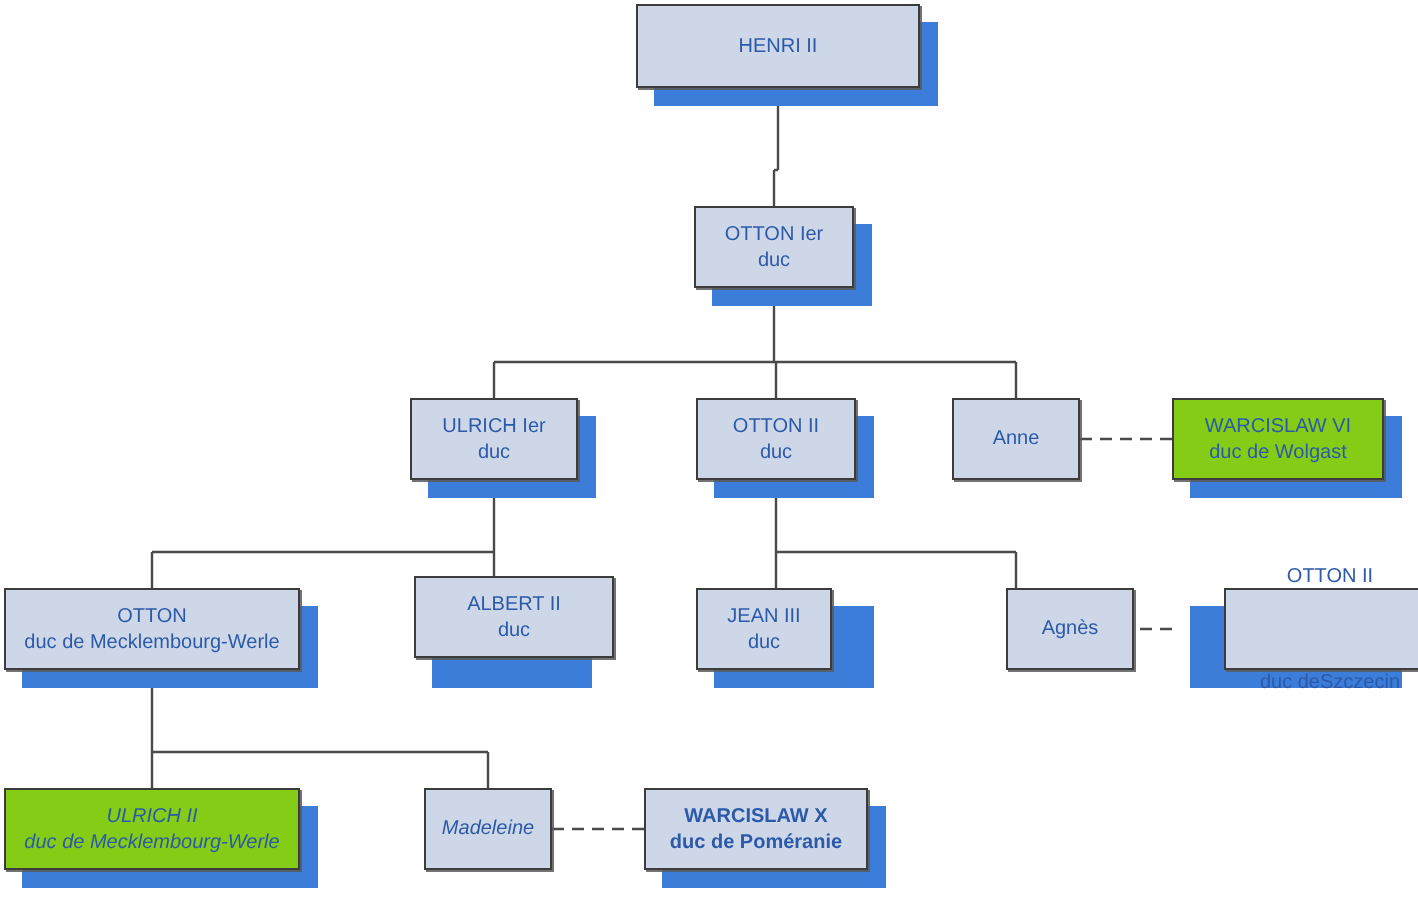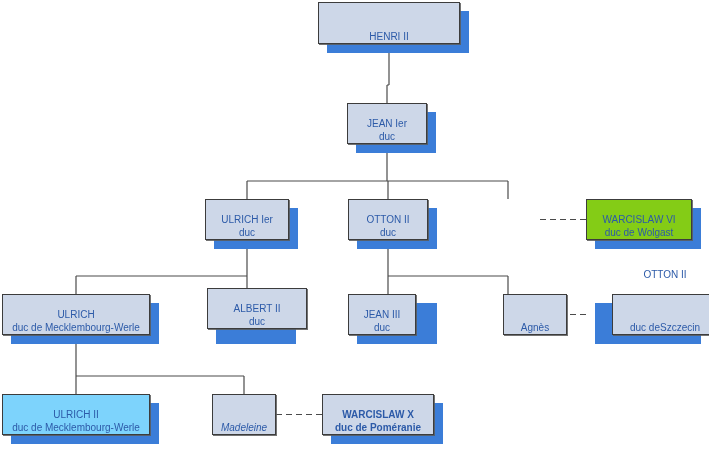--- a/index.html
+++ b/index.html
@@ -29,21 +29,21 @@
     box-sizing: border-box;
     border: 1px solid #3c3c3c;
     background: #cdd7e8;
     color: #2c5aa8;
     font-size: 10px;
     line-height: 13px;
     text-align: center;
     display: flex;
     flex-direction: column;
     align-items: center;
-    justify-content: flex-end;
+    justify-content: center;
     z-index: 3;
     box-shadow: 1px 1px 0 rgba(90,90,90,0.85);
   }
   .node .ln {
     display: block;
     white-space: nowrap;
   }
   .shadow {
     position: absolute;
     background: #3b7dd8;
@@ -78,41 +78,44 @@
       <line x1="540" y1="219.5" x2="586" y2="219.5" stroke="#4a4a4a" stroke-width="1.2" stroke-dasharray="6 4"></line>
       <line x1="540" y1="314.5" x2="586" y2="314.5" stroke="#4a4a4a" stroke-width="1.2" stroke-dasharray="6 4"></line>
       <line x1="276" y1="414.5" x2="322" y2="414.5" stroke="#4a4a4a" stroke-width="1.2" stroke-dasharray="6 4"></line>
     </svg>
 <div class="shadow" style="left: 327px; top: 11px; width: 142px; height: 42px; background: rgb(59, 125, 216);"></div>
     <div class="node" style="left: 318px; top: 2px; width: 142px; height: 42px; background: rgb(205, 215, 232); border-color: rgb(60, 60, 60); color: rgb(44, 90, 168);">
       <span class="ln">HENRI II</span>
     </div>
     <div class="shadow" style="left: 356px; top: 112px; width: 80px; height: 41px; background: rgb(59, 125, 216);"></div>
     <div class="node" style="left: 347px; top: 103px; width: 80px; height: 41px; background: rgb(205, 215, 232); border-color: rgb(60, 60, 60); color: rgb(44, 90, 168);">
-      <span class="ln">JEAN Ier</span>
+      <span class="ln">OTTON Ier</span>
       <span class="ln">duc</span>
     </div>
     <div class="shadow" style="left: 214px; top: 208px; width: 84px; height: 41px; background: rgb(59, 125, 216);"></div>
     <div class="node" style="left: 205px; top: 199px; width: 84px; height: 41px; background: rgb(205, 215, 232); border-color: rgb(60, 60, 60); color: rgb(44, 90, 168);">
       <span class="ln">ULRICH Ier</span>
       <span class="ln">duc</span>
     </div>
     <div class="shadow" style="left: 357px; top: 208px; width: 80px; height: 41px; background: rgb(59, 125, 216);"></div>
     <div class="node" style="left: 348px; top: 199px; width: 80px; height: 41px; background: rgb(205, 215, 232); border-color: rgb(60, 60, 60); color: rgb(44, 90, 168);">
       <span class="ln">OTTON II</span>
       <span class="ln">duc</span>
     </div>
+    <div class="node" style="left: 476px; top: 199px; width: 64px; height: 41px; background: rgb(205, 215, 232); border-color: rgb(60, 60, 60); color: rgb(44, 90, 168);">
+      <span class="ln">Anne</span>
+    </div>
     <div class="shadow" style="left: 595px; top: 208px; width: 106px; height: 41px; background: rgb(59, 125, 216);"></div>
     <div class="node" style="left: 586px; top: 199px; width: 106px; height: 41px; background: #84cc16; border-color: rgb(60, 60, 60); color: rgb(44, 90, 168);">
       <span class="ln">WARCISLAW VI</span>
       <span class="ln">duc de Wolgast</span>
     </div>
     <div class="shadow" style="left: 11px; top: 303px; width: 148px; height: 41px; background: rgb(59, 125, 216);"></div>
     <div class="node" style="left: 2px; top: 294px; width: 148px; height: 41px; background: rgb(205, 215, 232); border-color: rgb(60, 60, 60); color: rgb(44, 90, 168);">
-      <span class="ln">ULRICH</span>
+      <span class="ln">OTTON</span>
       <span class="ln">duc de Mecklembourg-Werle</span>
     </div>
     <div class="shadow" style="left: 216px; top: 303px; width: 80px; height: 41px; background: rgb(59, 125, 216);"></div>
     <div class="node" style="left: 207px; top: 288px; width: 100px; height: 41px; background: rgb(205, 215, 232); border-color: rgb(60, 60, 60); color: rgb(44, 90, 168);">
       <span class="ln">ALBERT II</span>
       <span class="ln">duc</span>
     </div>
     <div class="shadow" style="left: 357px; top: 303px; width: 80px; height: 41px; background: rgb(59, 125, 216);"></div>
     <div class="node" style="left: 348px; top: 294px; width: 68px; height: 41px; background: rgb(205, 215, 232); border-color: rgb(60, 60, 60); color: rgb(44, 90, 168);">
       <span class="ln">JEAN III</span>
@@ -120,21 +123,21 @@
     </div>
     <div class="node" style="left: 476px; top: 294px; width: 64px; height: 41px; background: rgb(205, 215, 232); border-color: rgb(60, 60, 60); color: rgb(44, 90, 168); margin-left: 27px;">
       <span class="ln">Agnès</span>
     </div>
     <div class="shadow" style="left: 595px; top: 303px; width: 106px; height: 41px; background: rgb(59, 125, 216);"></div>
     <div class="node" style="left: 612px; top: 294px; width: 106px; height: 41px; background: rgb(205, 215, 232); border-color: rgb(60, 60, 60); color: rgb(44, 90, 168); gap: 40px;">
       <span class="ln">OTTON II</span>
       <span class="ln">duc deSzczecin</span>
     </div>
     <div class="shadow" style="left: 11px; top: 403px; width: 148px; height: 41px; background: rgb(59, 125, 216);"></div>
-    <div class="node" style="left: 2px; top: 394px; width: 148px; height: 41px; background: #7dd3fc; border-color: rgb(60, 60, 60); color: rgb(44, 90, 168);">
+    <div class="node" style="left: 2px; top: 394px; width: 148px; height: 41px; background: #84cc16; border-color: rgb(60, 60, 60); color: rgb(44, 90, 168); font-style: italic;">
       <span class="ln">ULRICH II</span>
       <span class="ln">duc de Mecklembourg-Werle</span>
     </div>
     <div class="node" style="left: 212px; top: 394px; width: 64px; height: 41px; background: rgb(205, 215, 232); border-color: rgb(60, 60, 60); color: rgb(44, 90, 168); font-style: italic;">
       <span class="ln">Madeleine</span>
     </div>
     <div class="shadow" style="left: 331px; top: 403px; width: 112px; height: 41px; background: rgb(59, 125, 216);"></div>
     <div class="node" style="left: 322px; top: 394px; width: 112px; height: 41px; background: rgb(205, 215, 232); border-color: rgb(60, 60, 60); color: rgb(44, 90, 168); font-weight: bold;">
       <span class="ln">WARCISLAW X</span>
       <span class="ln">duc de Poméranie</span>

